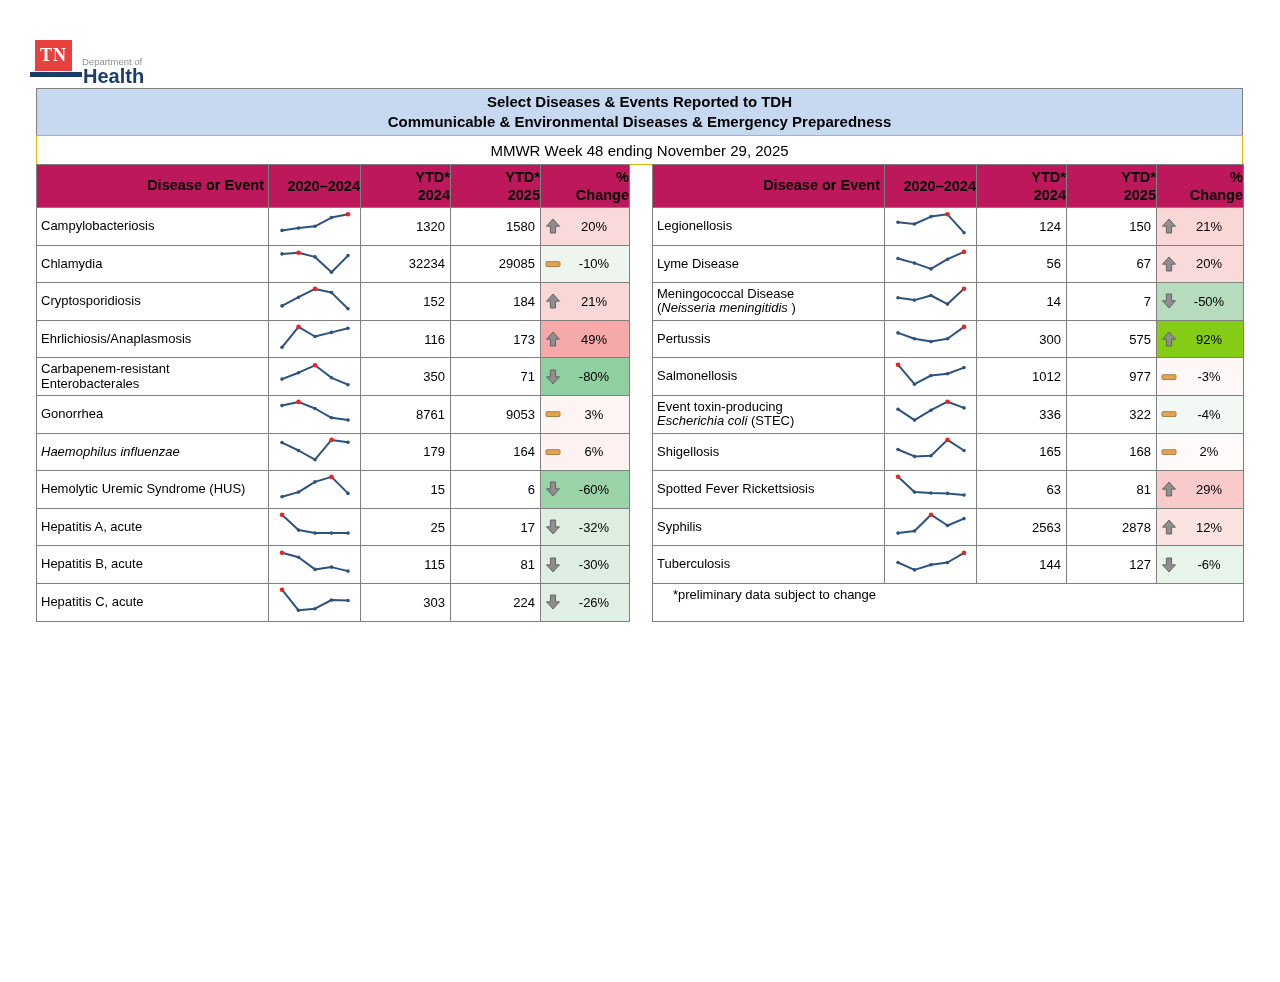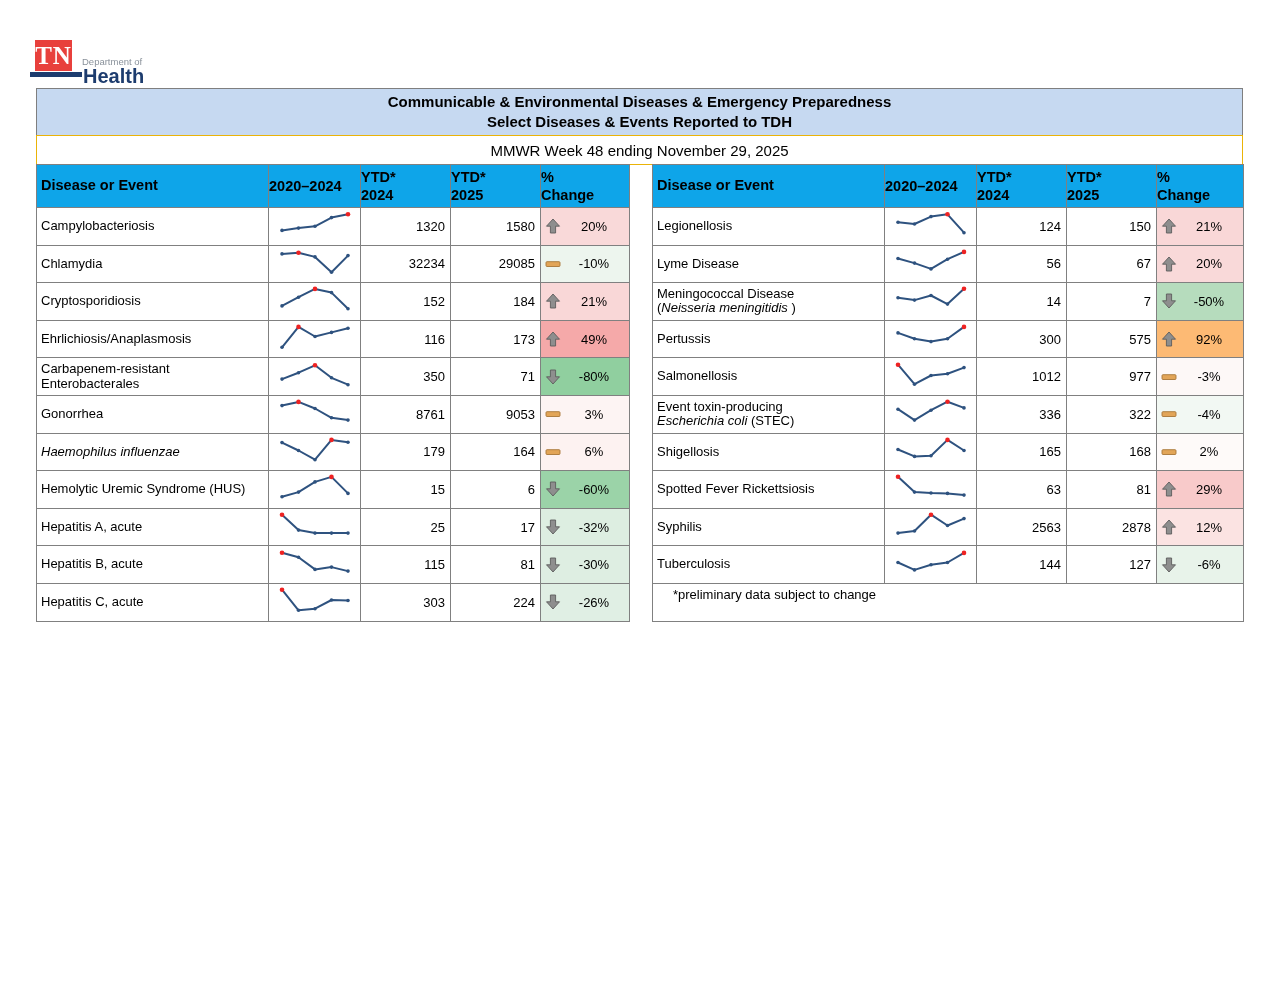--- a/index.html
+++ b/index.html
@@ -5,21 +5,21 @@
   * { margin:0; padding:0; box-sizing:border-box; }
   html,body { background:#ffffff; }
   #canvas {
     position:relative; width:1280px; height:982px; background:#ffffff;
     font-family:"Liberation Sans", sans-serif; color:#000;
   }
   
   .logo { position:absolute; left:30px; top:40px; width:220px; height:46px; }
   .tn-box {
     position:absolute; left:5px; top:0; width:37px; height:31px; background:#e8403c;
-    color:#fff; font-family:"Liberation Serif", serif; font-weight:bold; font-size:25px;
+    color:#fff; font-family:"Liberation Serif", serif; font-weight:bold; font-size:18px;
     display:flex; align-items:center; justify-content:center; letter-spacing:1px;
   }
   .tn-bar { position:absolute; left:0; top:32px; width:52px; height:5px; background:#1d3c6e; }
   .logo-dept { position:absolute; left:52px; top:16px; font-size:9.5px; color:#8a929b; }
   .logo-health { position:absolute; left:53px; top:25px; font-size:20px; font-weight:bold; color:#1d3c6e; }
   
   .title-box {
     position:absolute; left:36px; top:88px; width:1207px; height:48px;
     background:#c6d9f1; border:1px solid #7f7f7f;
     display:flex; flex-direction:column; align-items:center; justify-content:center;
@@ -29,22 +29,22 @@
     position:absolute; left:36px; top:135px; width:1207px; height:30px;
     background:#ffffff; border:1px solid #eab308;
     display:flex; align-items:center; justify-content:center; font-size:15px;
   }
   
   table.report { position:absolute; top:164px; border-collapse:collapse; table-layout:fixed; background:#fff; }
   #left-table  { left:36px;  width:593px; }
   #right-table { left:652px; width:591px; }
   table.report th, table.report td { border:1px solid #808080; overflow:hidden; }
   table.report thead th {
-    background:#0ea5e9; font-weight:bold; font-size:14.5px; height:43px;
-    text-align:left; vertical-align:middle; line-height:18px;margin-top:8px;
+    background:#be185d; font-weight:bold; font-size:14.5px; height:43px;
+    text-align:right; vertical-align:middle; line-height:18px;margin-top:8px;
   }
   th.h-disease { text-align:left; vertical-align:bottom; padding:2px 4px 4px 4px; }
   table.report tbody tr { height:37.6px; }
   td.name { font-size:13px; padding:1px 3px 1px 4px; vertical-align:middle; line-height:14.5px; }
   td.name .it { font-style:italic; }
   td.spark { text-align:center; vertical-align:middle; padding:0; }
   td.num { font-size:13px; text-align:right; padding-right:5px; vertical-align:middle;margin-top:41px; }
   td.pct { position:relative; font-size:13px; vertical-align:middle; }
   td.pct .icon-wrap { position:absolute; left:4px; top:50%; transform:translateY(-50%); width:16px; height:16px; }
   td.pct .pct-text { display:block; text-align:center; padding-left:18px; }
@@ -58,22 +58,22 @@
   <div class="logo">
     <div class="tn-box">
         <span>TN</span>
       </div>
     <div class="tn-bar"></div>
     <div class="logo-dept">Department of</div>
     <div class="logo-health">Health</div>
   </div>
 
   <div class="title-box">
+    <div>Select Diseases &amp; Events Reported to TDH</div>
     <div>Communicable &amp; Environmental Diseases &amp; Emergency Preparedness</div>
-    <div>Select Diseases &amp; Events Reported to TDH</div>
   </div>
   <div class="subtitle-box">MMWR Week 48 ending November 29, 2025</div>
 
   <table class="report" id="left-table">
     <colgroup>
         <col style="width:232px">
         <col style="width:92px">
         <col style="width:90px">
         <col style="width:90px">
         <col style="width:89px">
@@ -412,21 +412,21 @@
           <td class="spark"><svg width="84" height="32" viewBox="0 0 84 32">
               <polyline points="9.0,11.9 25.5,17.8 42.0,20.6 58.5,17.8 75.0,5.9" fill="none" stroke="#2e527f" stroke-width="2" stroke-linejoin="round" stroke-linecap="round"></polyline>
               <circle cx="9.0" cy="11.9" r="1.8" fill="#2e527f"></circle>
               <circle cx="25.5" cy="17.8" r="1.8" fill="#2e527f"></circle>
               <circle cx="42.0" cy="20.6" r="1.8" fill="#2e527f"></circle>
               <circle cx="58.5" cy="17.8" r="1.8" fill="#2e527f"></circle>
               <circle cx="75.0" cy="5.9" r="2.3" fill="#ee2222"></circle>
             </svg></td>
           <td class="num">300</td>
           <td class="num">575</td>
-          <td class="pct" style="background:#fdba74">
+          <td class="pct" style="background:#84cc16">
             <span class="icon-wrap"><svg width="16" height="16" viewBox="0 0 16 16">
                 <path d="M8 1 L14.5 8.2 H10.6 V15 H5.4 V8.2 H1.5 Z" fill="#8e8e8e" stroke="#5c5c5c" stroke-width="0.9"></path>
               </svg></span>
             <span class="pct-text">92%</span>
           </td>
         </tr>
         <tr>
           <td class="name">
             <div><span class="">Salmonellosis</span></div>
           </td>

